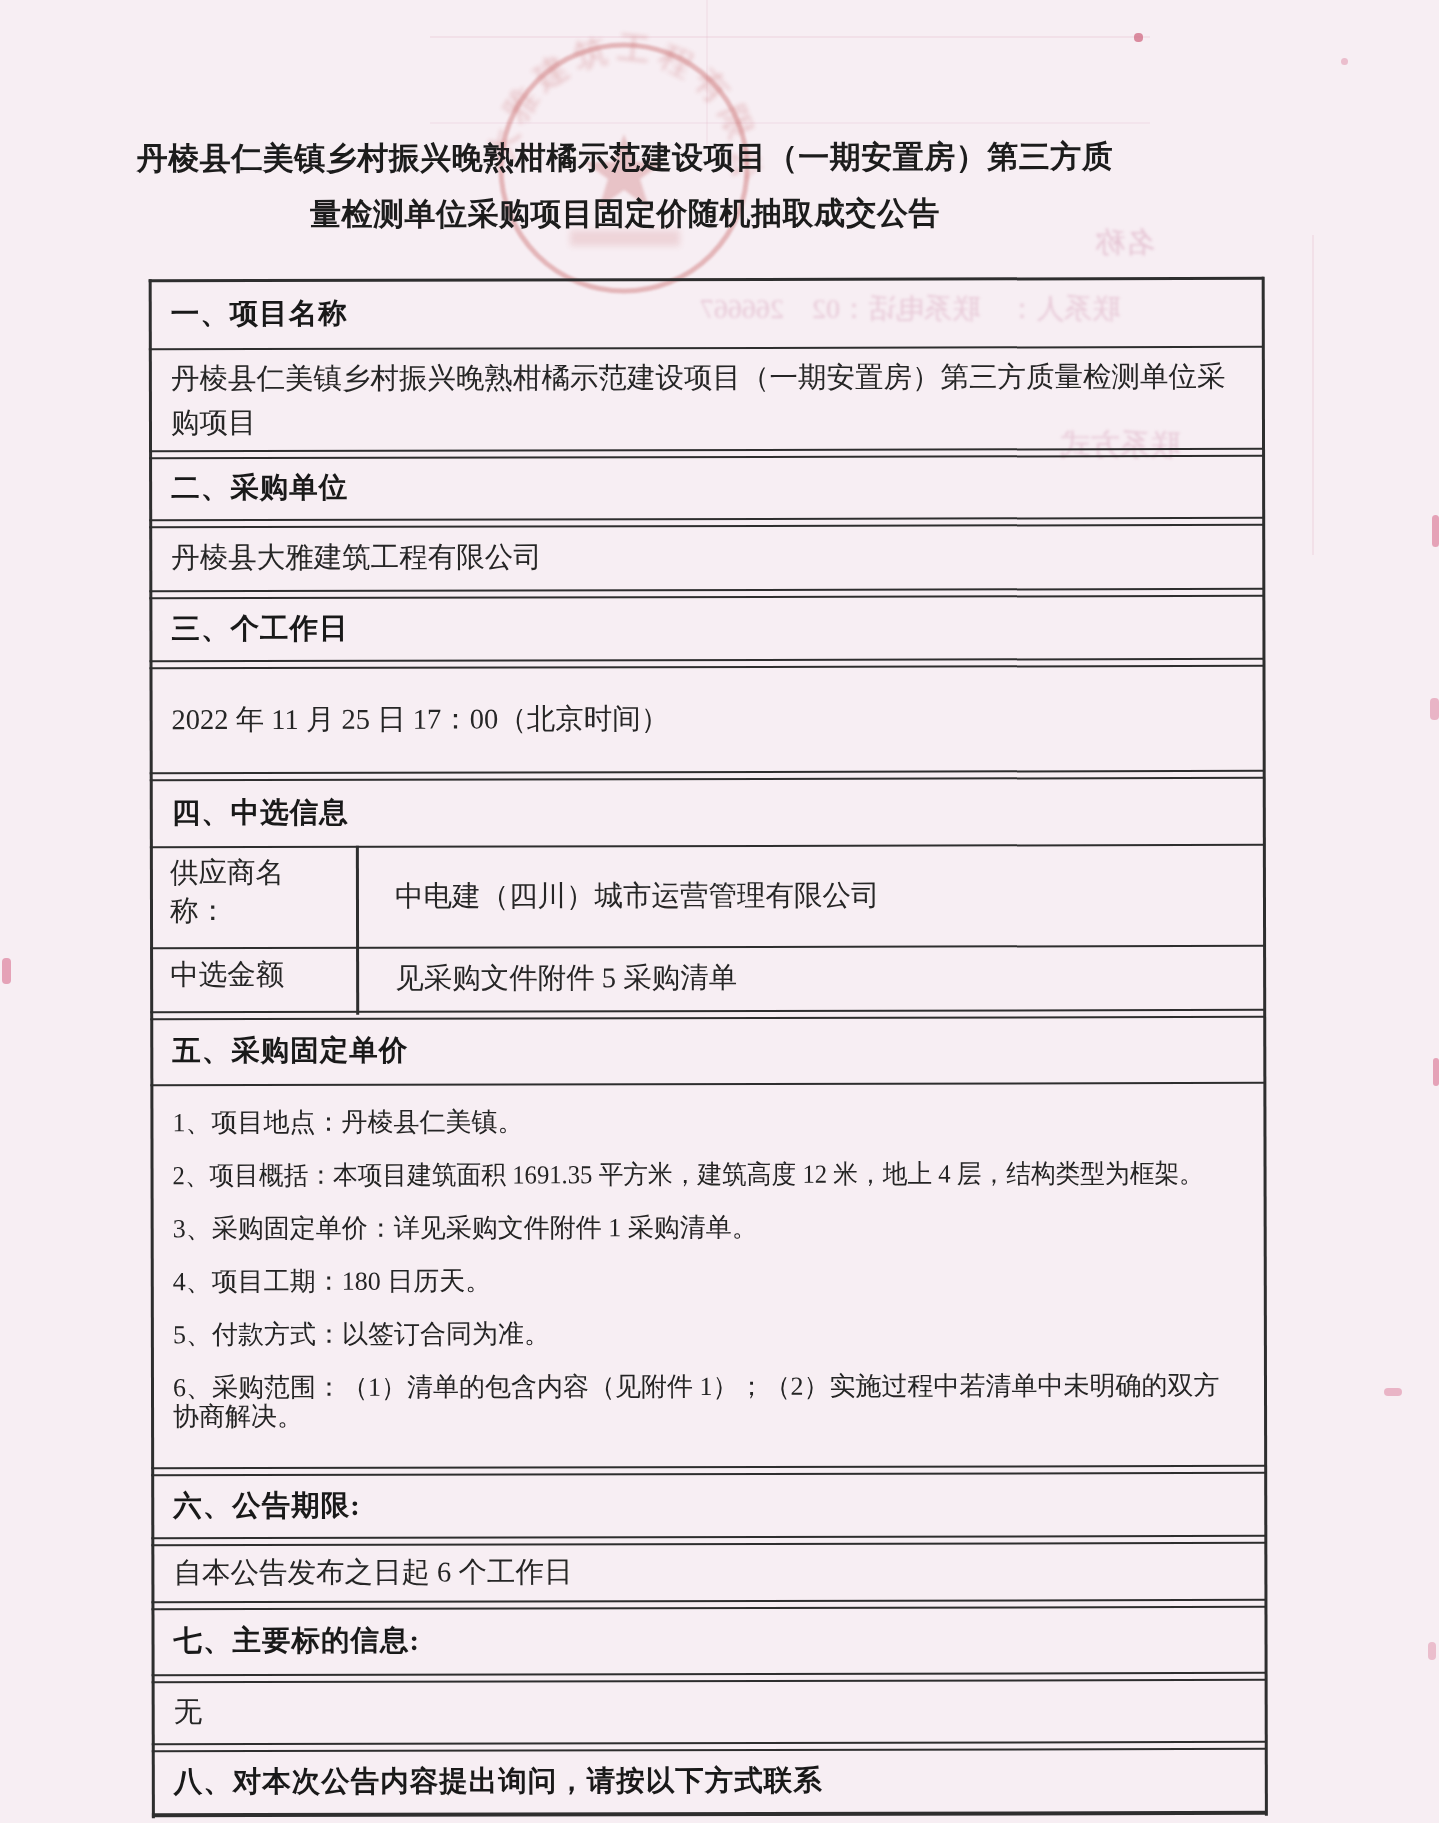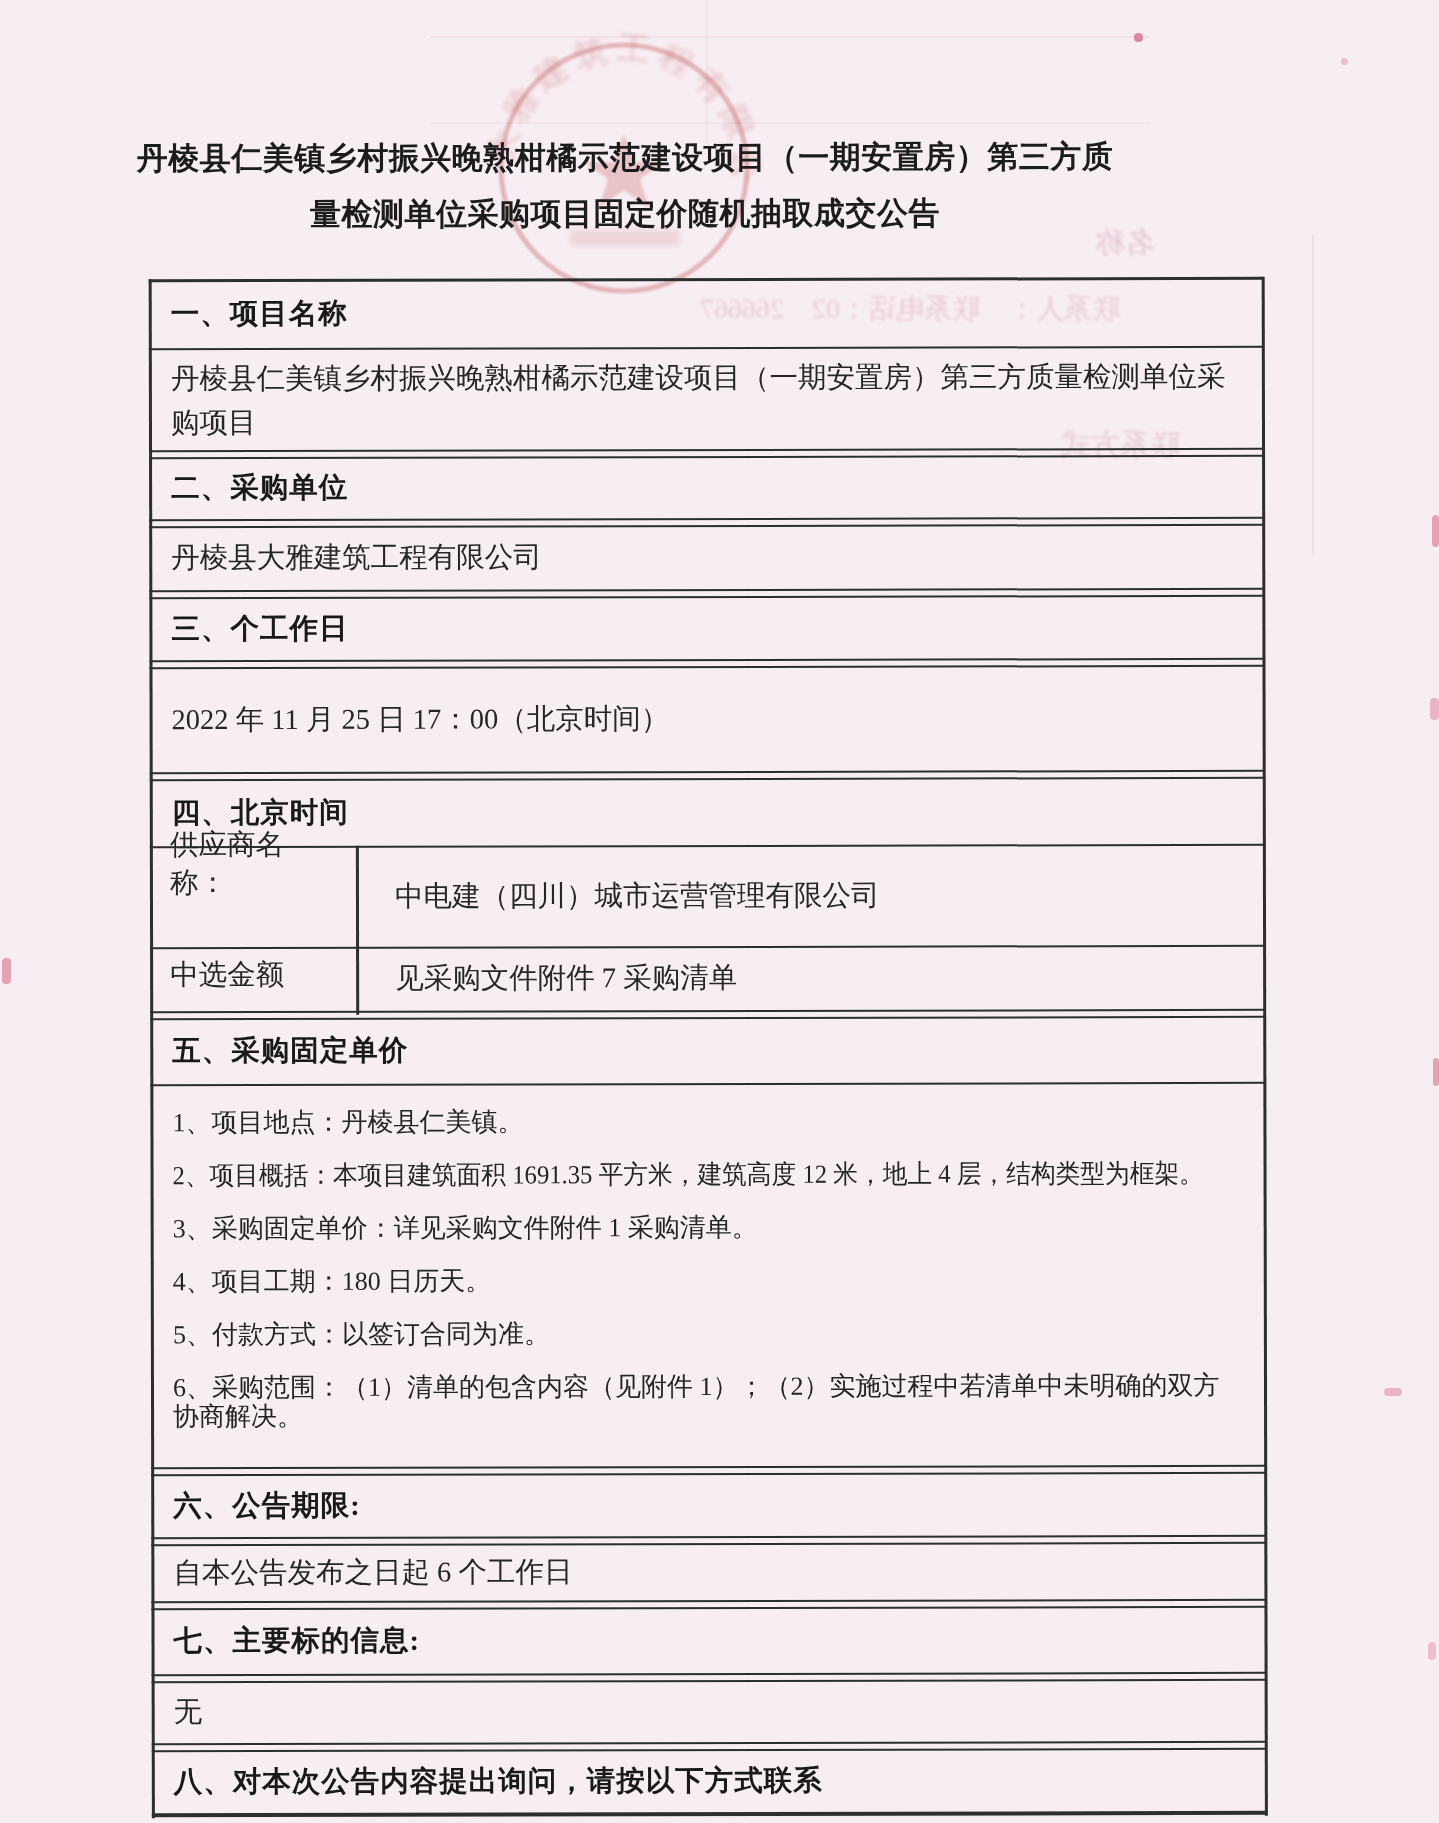--- a/index.html
+++ b/index.html
@@ -134,33 +134,33 @@
     </div>
 
     <div class="row heading" style="top:596px;height:63px;">
       <div class="txt">三、个工作日</div>
     </div>
     <div class="row" style="top:666px;height:105px;">
       <div class="txt">2022 年 11 月 25 日 17：00（北京时间）</div>
     </div>
 
     <div class="row heading" style="top:778px;height:67px;">
-      <div class="txt">四、北京时间</div>
-    </div>
-    <div class="cell-label" style="top:823px;height:80px;">
+      <div class="txt">四、中选信息</div>
+    </div>
+    <div class="cell-label" style="top:851px;height:80px;">
       <div class="txt">供应商名称：</div>
     </div>
     <div class="cell-value" style="top:845px;height:101px;">
       <div class="txt">中电建（四川）城市运营管理有限公司</div>
     </div>
     <div class="cell-label" style="top:946px;height:55px;">
       <div class="txt">中选金额</div>
     </div>
     <div class="cell-value" style="top:946px;height:64px;">
-      <div class="txt">见采购文件附件 7 采购清单</div>
+      <div class="txt">见采购文件附件 5 采购清单</div>
     </div>
 
     <div class="row heading" style="top:1017px;height:66px;">
       <div class="txt">五、采购固定单价</div>
     </div>
     <div class="items">
       <p>1、项目地点：丹棱县仁美镇。</p>
       <p class="squeeze"><span>2、项目概括：本项目建筑面积 1691.35 平方米，建筑高度 12 米，地上 4 层，结构类型为框架。</span></p>
       <p>3、采购固定单价：详见采购文件附件 1 采购清单。</p>
       <p>4、项目工期：180 日历天。</p>

